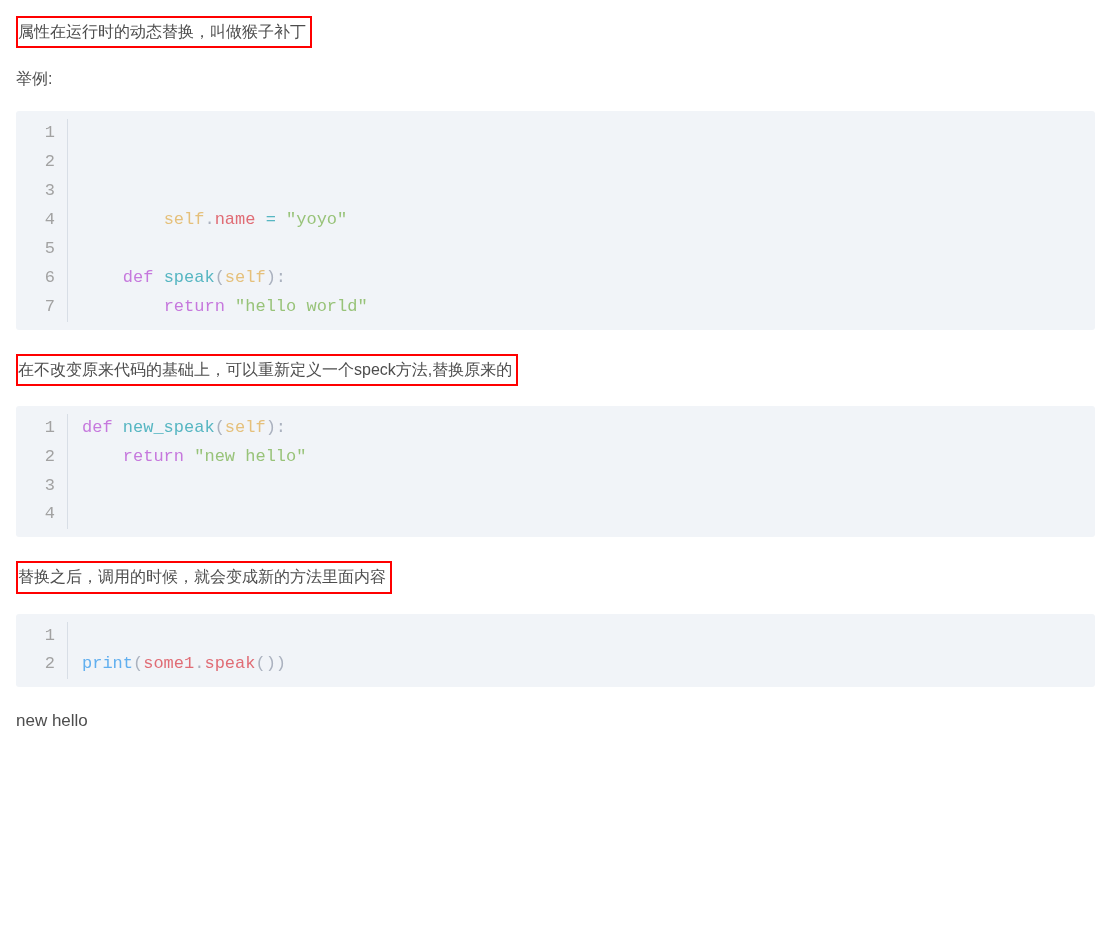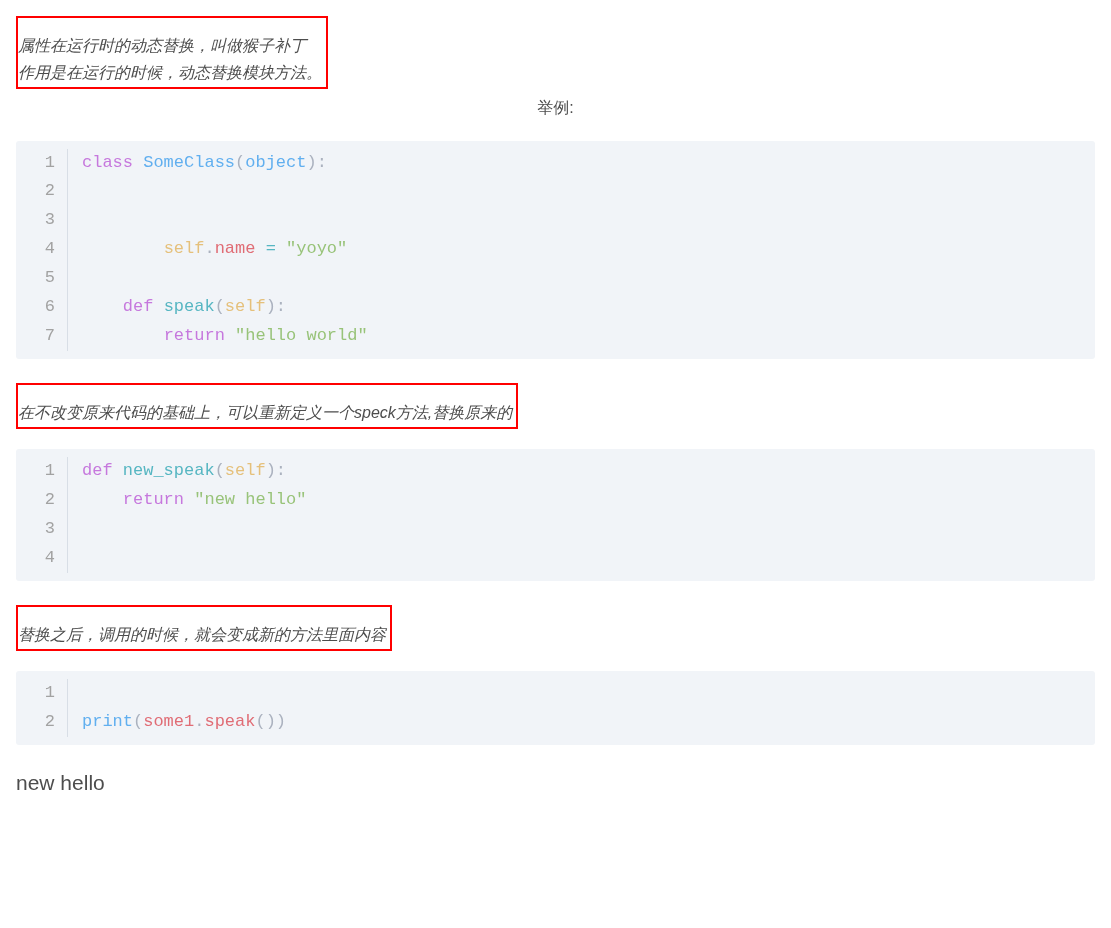--- a/index.html
+++ b/index.html
@@ -9,33 +9,31 @@
     font-family: -apple-system, BlinkMacSystemFont, "Segoe UI", "PingFang SC", "Microsoft YaHei", sans-serif;
     font-size: 16px;
     color: #4d4d4d;
     background: #ffffff;
     width: 1111px;
     line-height: 1.7;
   }
   .highlight-box {
     border: 2px solid #ff0000;
     display: inline-block;
-    padding: 14px 4px 1px 0;
+    padding: 0 4px 1px 0;
     margin-bottom: 4px;
-    font-style: italic;
   }
   .para {
     margin: 0;
     color: #4d4d4d;
     font-size: 16px;
   }
   .plain {
-    margin: 0 0 18px 0;
+    margin: 12px 0 18px 0;
     padding: 1px 0;
-    text-align: center;
   }
   .code-block {
     background: #f1f4f8;
     border-radius: 3px;
     margin: 0 0 20px 0;
     padding: 8px 0;
     font-family: "SFMono-Regular", Consolas, "Liberation Mono", Menlo, monospace;
     font-size: 17px;
     line-height: 1.7;
     overflow-x: auto;
@@ -64,41 +62,39 @@
   .sfn  { color: #56b6c2; }  
   .self { color: #e5c07b; }  
   .attr { color: #e06c75; }  
   .str  { color: #98c379; }  
   .op   { color: #56b6c2; }  
   .pn   { color: #abb2bf; }  
   .bi   { color: #61afef; margin-top: 48px; }  
   .ident{ color: #e06c75; }  
   .output {
     margin: 20px 0 0 0;
-    font-size: 21px;
+    font-size: 17px;
     color: #4d4d4d;
     font-family: -apple-system, BlinkMacSystemFont, "Segoe UI", sans-serif;
   }
 </style>
 </head>
 <body>
 
 
 
 <div class="highlight-box">
   <p class="para">属性在运行时的动态替换，叫做猴子补丁</p>
-  <p class="para">作用是在运行的时候，动态替换模块方法。</p>
 </div>
 
 <p class="para plain">举例:</p>
 
 <div class="code-block">
     <div class="code-row">
       <span class="lineno">1</span>
-      <span class="code-content"><span class="kw">class</span><span> </span><span class="cls">SomeClass</span><span class="pn">(</span><span class="cls">object</span><span class="pn">):</span></span>
     </div>
     <div class="code-row">
       <span class="lineno">2</span>
       <span class="code-content">&nbsp;</span>
     </div>
     <div class="code-row">
       <span class="lineno">3</span>
     </div>
     <div class="code-row">
       <span class="lineno">4</span>

